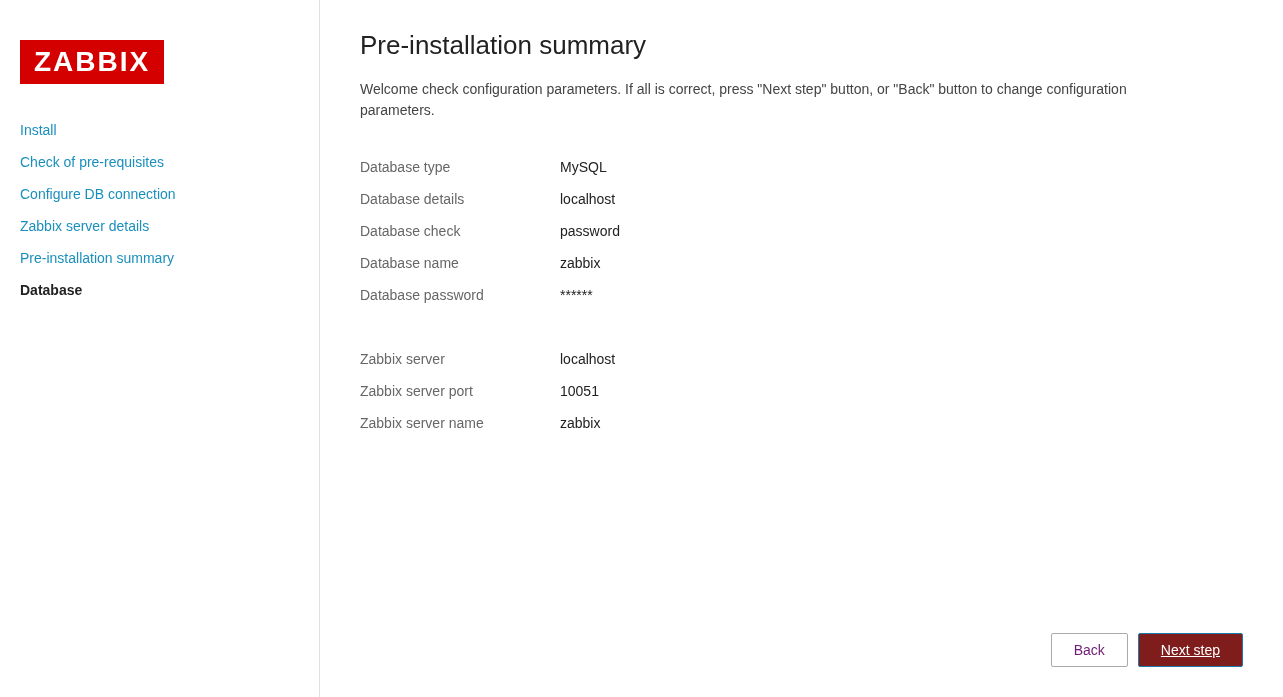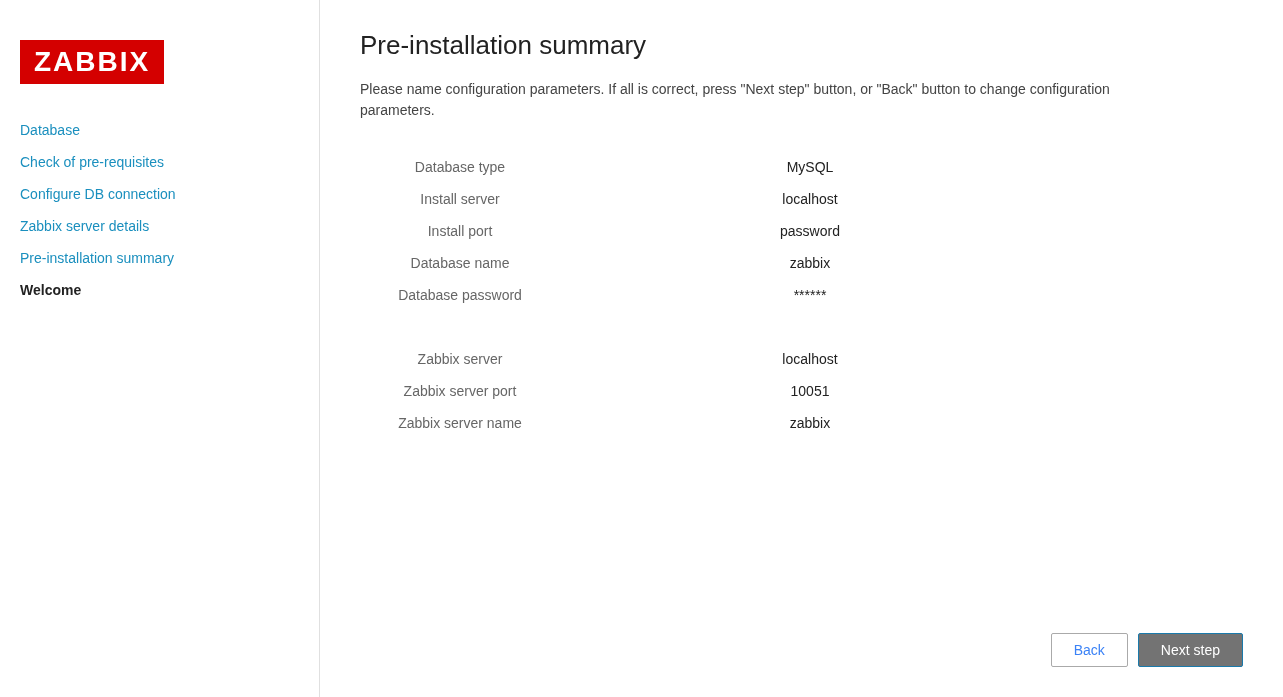--- a/index.html
+++ b/index.html
@@ -73,21 +73,20 @@
     }
     .summary-table {
       width: 100%;
       max-width: 700px;
       border-collapse: collapse;
       margin-bottom: 10px;
     }
     .summary-table td {
       padding: 8px 0;
       vertical-align: top;
-      text-align: center;
     }
     .summary-table td:first-child {
       color: #666;
       width: 200px;
       font-size: 14px;
     }
     .summary-table td:last-child {
       color: #222;
       font-size: 14px;
       margin-top: 32px;
@@ -99,82 +98,83 @@
       display: flex;
       justify-content: flex-end;
       gap: 10px;
       margin-top: auto;
       padding-top: 40px;
     }
     .btn-back {
       padding: 8px 22px;
       background: #fff;
       border: 1px solid #aaa;
-      color: #3b82f6;
+      color: #701a75;
       font-size: 14px;
       cursor: pointer;
       border-radius: 2px;
     }
     .btn-next {
       padding: 8px 22px;
-      background: #737373;
+      background: #7f1d1d;
       border: 1px solid #1a7aab;
       color: #fff;
       font-size: 14px;
       cursor: pointer;
       border-radius: 2px;
+      text-decoration: underline;
     }
   </style>
 </head>
 <body>
 
 <div class="layout">
 
   <div class="sidebar">
     <div class="logo-area">
       <div class="logo-box">ZABBIX</div>
     </div>
     <ul class="nav-list">
       <li>
-        <a href="#">Database</a>
+        <a href="#">Install</a>
       </li>
       <li>
         <a href="#">Check of pre-requisites</a>
       </li>
       <li>
         <a href="#">Configure DB connection</a>
       </li>
       <li>
         <a href="#">Zabbix server details</a>
       </li>
       <li>
         <a href="#">Pre-installation summary</a>
       </li>
       <li class="active">
-        <span>Welcome</span>
+        <span>Database</span>
       </li>
     </ul>
   </div>
 
   <div class="main-content">
     <h1 class="page-title">Pre-installation summary</h1>
-    <p class="description">Please name configuration parameters. If all is correct, press "Next step" button, or "Back" button to change configuration parameters.</p>
+    <p class="description">Welcome check configuration parameters. If all is correct, press "Next step" button, or "Back" button to change configuration parameters.</p>
 
     <table class="summary-table">
       <tbody>
         <tr>
           <td>Database type</td>
           <td>MySQL</td>
         </tr>
         <tr>
-          <td>Install server</td>
+          <td>Database details</td>
           <td>localhost</td>
         </tr>
         <tr>
-          <td>Install port</td>
+          <td>Database check</td>
           <td>password</td>
         </tr>
         <tr>
           <td>Database name</td>
           <td>zabbix</td>
         </tr>
         <tr>
           <td>Database password</td>
           <td>******</td>
         </tr>

